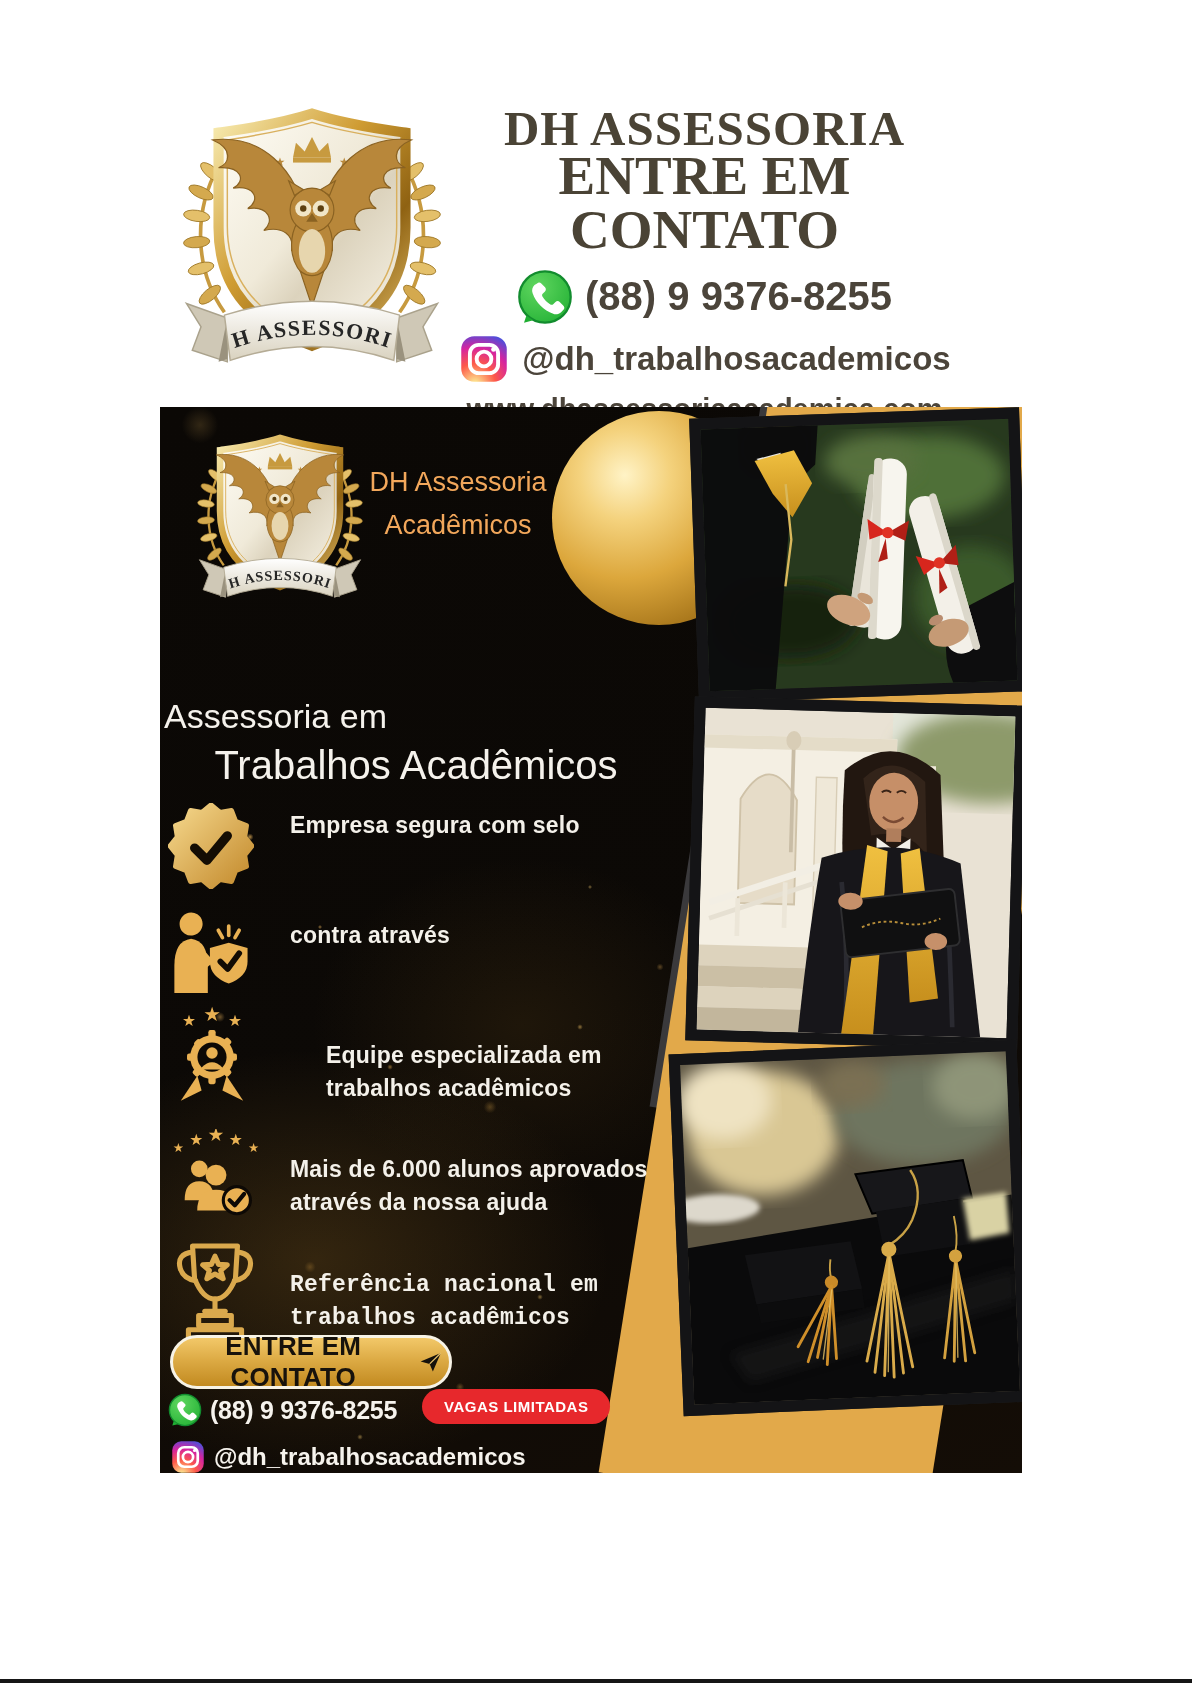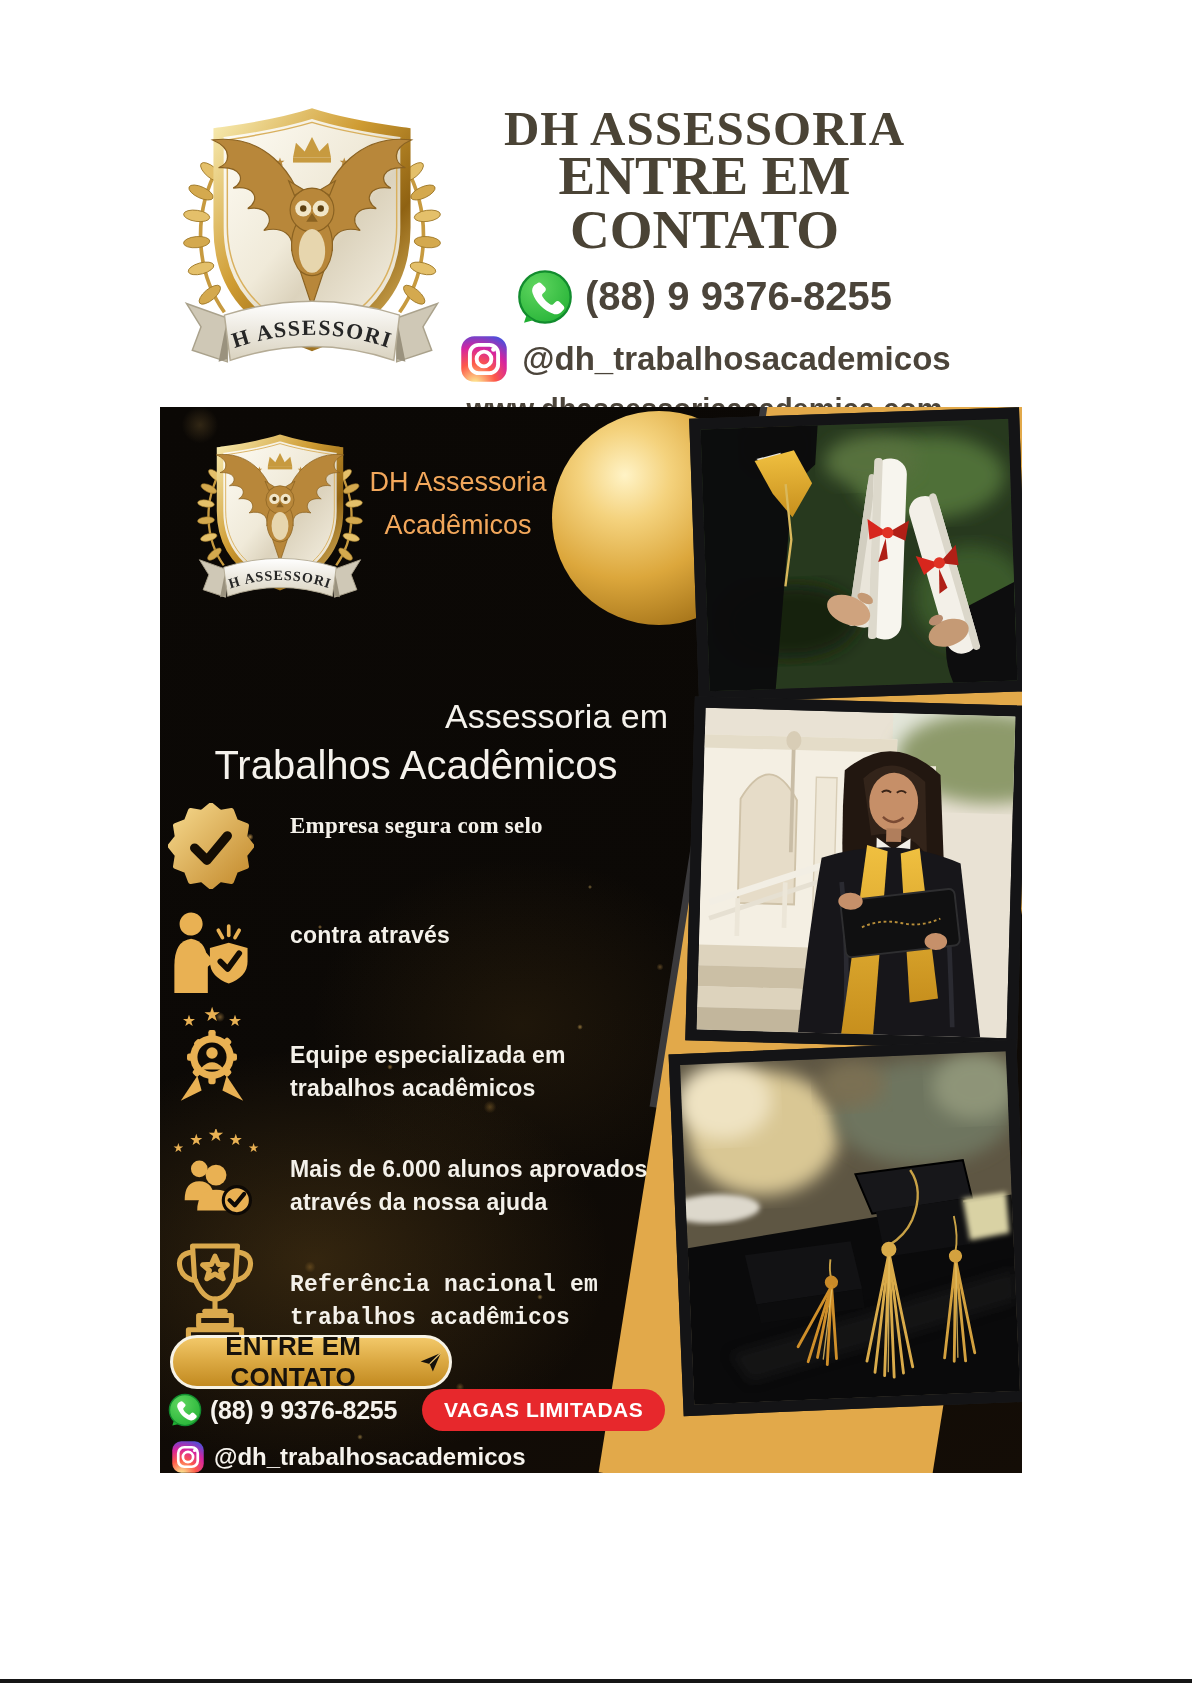--- a/index.html
+++ b/index.html
@@ -50,43 +50,43 @@
   .photo svg{display:block;width:100%;height:100%;}
   .photo1{left:534px;top:6px;width:330px;height:284px;transform:rotate(-2deg);}
   .photo2{left:530px;top:294px;width:332px;height:344px;transform:rotate(1.6deg);}
   .photo3{left:516px;top:640px;width:348px;height:362px;transform:rotate(-2.4deg);}
 
   .fl-logo{position:absolute;left:26px;top:16px;width:188px;height:178px;z-index:5;}
   .fl-brand{position:absolute;left:198px;top:54px;width:200px;text-align:center;z-index:5;
             color:#f2a75b;font-size:27px;line-height:1.6;}
   .headline{position:absolute;left:4px;top:186px;width:504px;text-align:center;z-index:5;
             font-family:"Liberation Serif",serif;color:#f1ab54;font-size:40px;line-height:1.18;font-weight:400;}
-  .sub1{position:absolute;left:4px;top:290px;width:504px;text-align:right;z-index:5;color:#f5f2ec;font-size:34px;}
+  .sub1{position:absolute;left:4px;top:290px;width:504px;text-align:left;z-index:5;color:#f5f2ec;font-size:34px;}
   .sub2{position:absolute;left:4px;top:336px;width:504px;text-align:center;z-index:5;color:#f5f2ec;font-size:40px;}
 
   .features{position:absolute;left:8px;top:0;margin:0;padding:0;list-style:none;z-index:5;width:540px;height:100%;}
   .feat{position:absolute;left:0;width:540px;}
   .f-icon{position:absolute;left:0;top:0;}
   .f-text{position:absolute;left:122px;font-weight:700;font-size:23px;line-height:33px;color:#f4f1ea;letter-spacing:.2px;}
-  .feat1{top:392px;height:100px;} .feat1 .f-icon{top:4px;}  .feat1 .f-text{top:10px;font-family:Liberation Serif, serif;}
+  .feat1{top:392px;height:100px;} .feat1 .f-icon{top:4px;}  .feat1 .f-text{top:10px;}
   .feat2{top:494px;height:105px;} .feat2 .f-icon{top:0;}    .feat2 .f-text{top:18px;}
-  .feat3{top:596px;height:118px;} .feat3 .f-icon{top:0;}    .feat3 .f-text{top:36px;}
+  .feat3{top:596px;height:118px;} .feat3 .f-icon{top:0;}    .feat3 .f-text{top:36px;margin-left:36px;}
   .feat4{top:718px;height:105px;} .feat4 .f-icon{top:4px;}  .feat4 .f-text{top:28px;}
   .feat5{top:826px;height:125px;} .feat5 .f-icon{top:0;}    .feat5 .f-text{top:36px;font-family:Liberation Mono, monospace;}
 
   .cta-btn{position:absolute;left:10px;top:928px;width:282px;height:54px;z-index:6;
     background:linear-gradient(180deg,#f2c869 0%,#ddAB45 45%,#c28a20 100%);
     border:3px solid #f7f3e6;border-radius:27px;display:flex;align-items:center;justify-content:center;gap:10px;
     font-weight:800;font-size:26px;color:#17120c;letter-spacing:.2px;cursor:pointer;
     font-family:"Liberation Sans",sans-serif;}
   .contact-row{position:absolute;z-index:6;display:flex;align-items:center;gap:8px;color:#f6f3ed;font-weight:700;}
   .row-phone{left:8px;top:986px;font-size:25px;letter-spacing:-.3px;}
   .row-insta{left:10px;top:1032px;font-size:24px;}
   .vagas{position:absolute;left:262px;top:982px;z-index:6;background:#e7282c;color:#fff;
-         border-radius:24px;padding:9px 22px;font-size:21px;font-weight:800;letter-spacing:.5px;}
+         border-radius:24px;padding:9px 22px;font-size:15px;font-weight:800;letter-spacing:.5px;}
   .icon-wa-sm{width:34px;height:34px;} .icon-ig-sm{width:36px;height:36px;}
 
   .bottom-line{position:absolute;left:0;top:1679px;width:1192px;height:4px;background:#161616;}
   .defs-hidden{position:absolute;width:0;height:0;overflow:hidden;}
 </style>
 </head>
 <body>
 
 <svg class="defs-hidden" aria-hidden="true">
   <defs>

